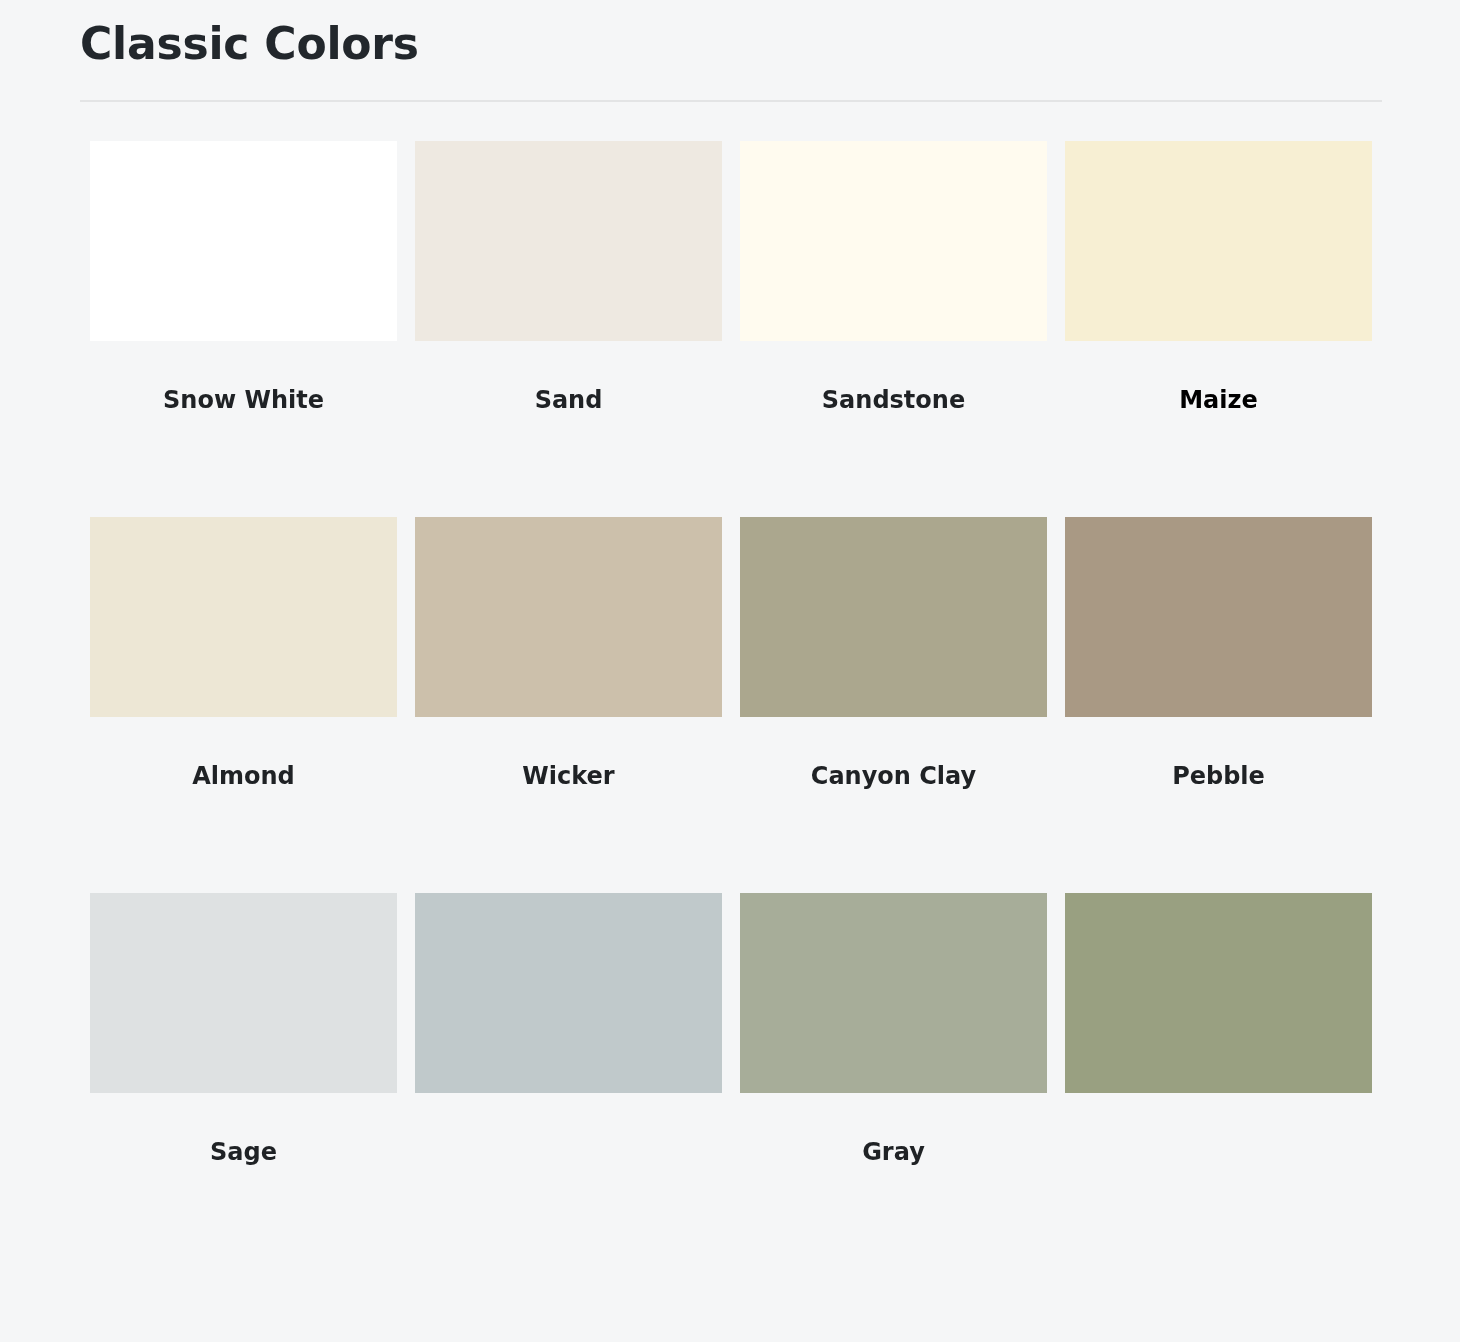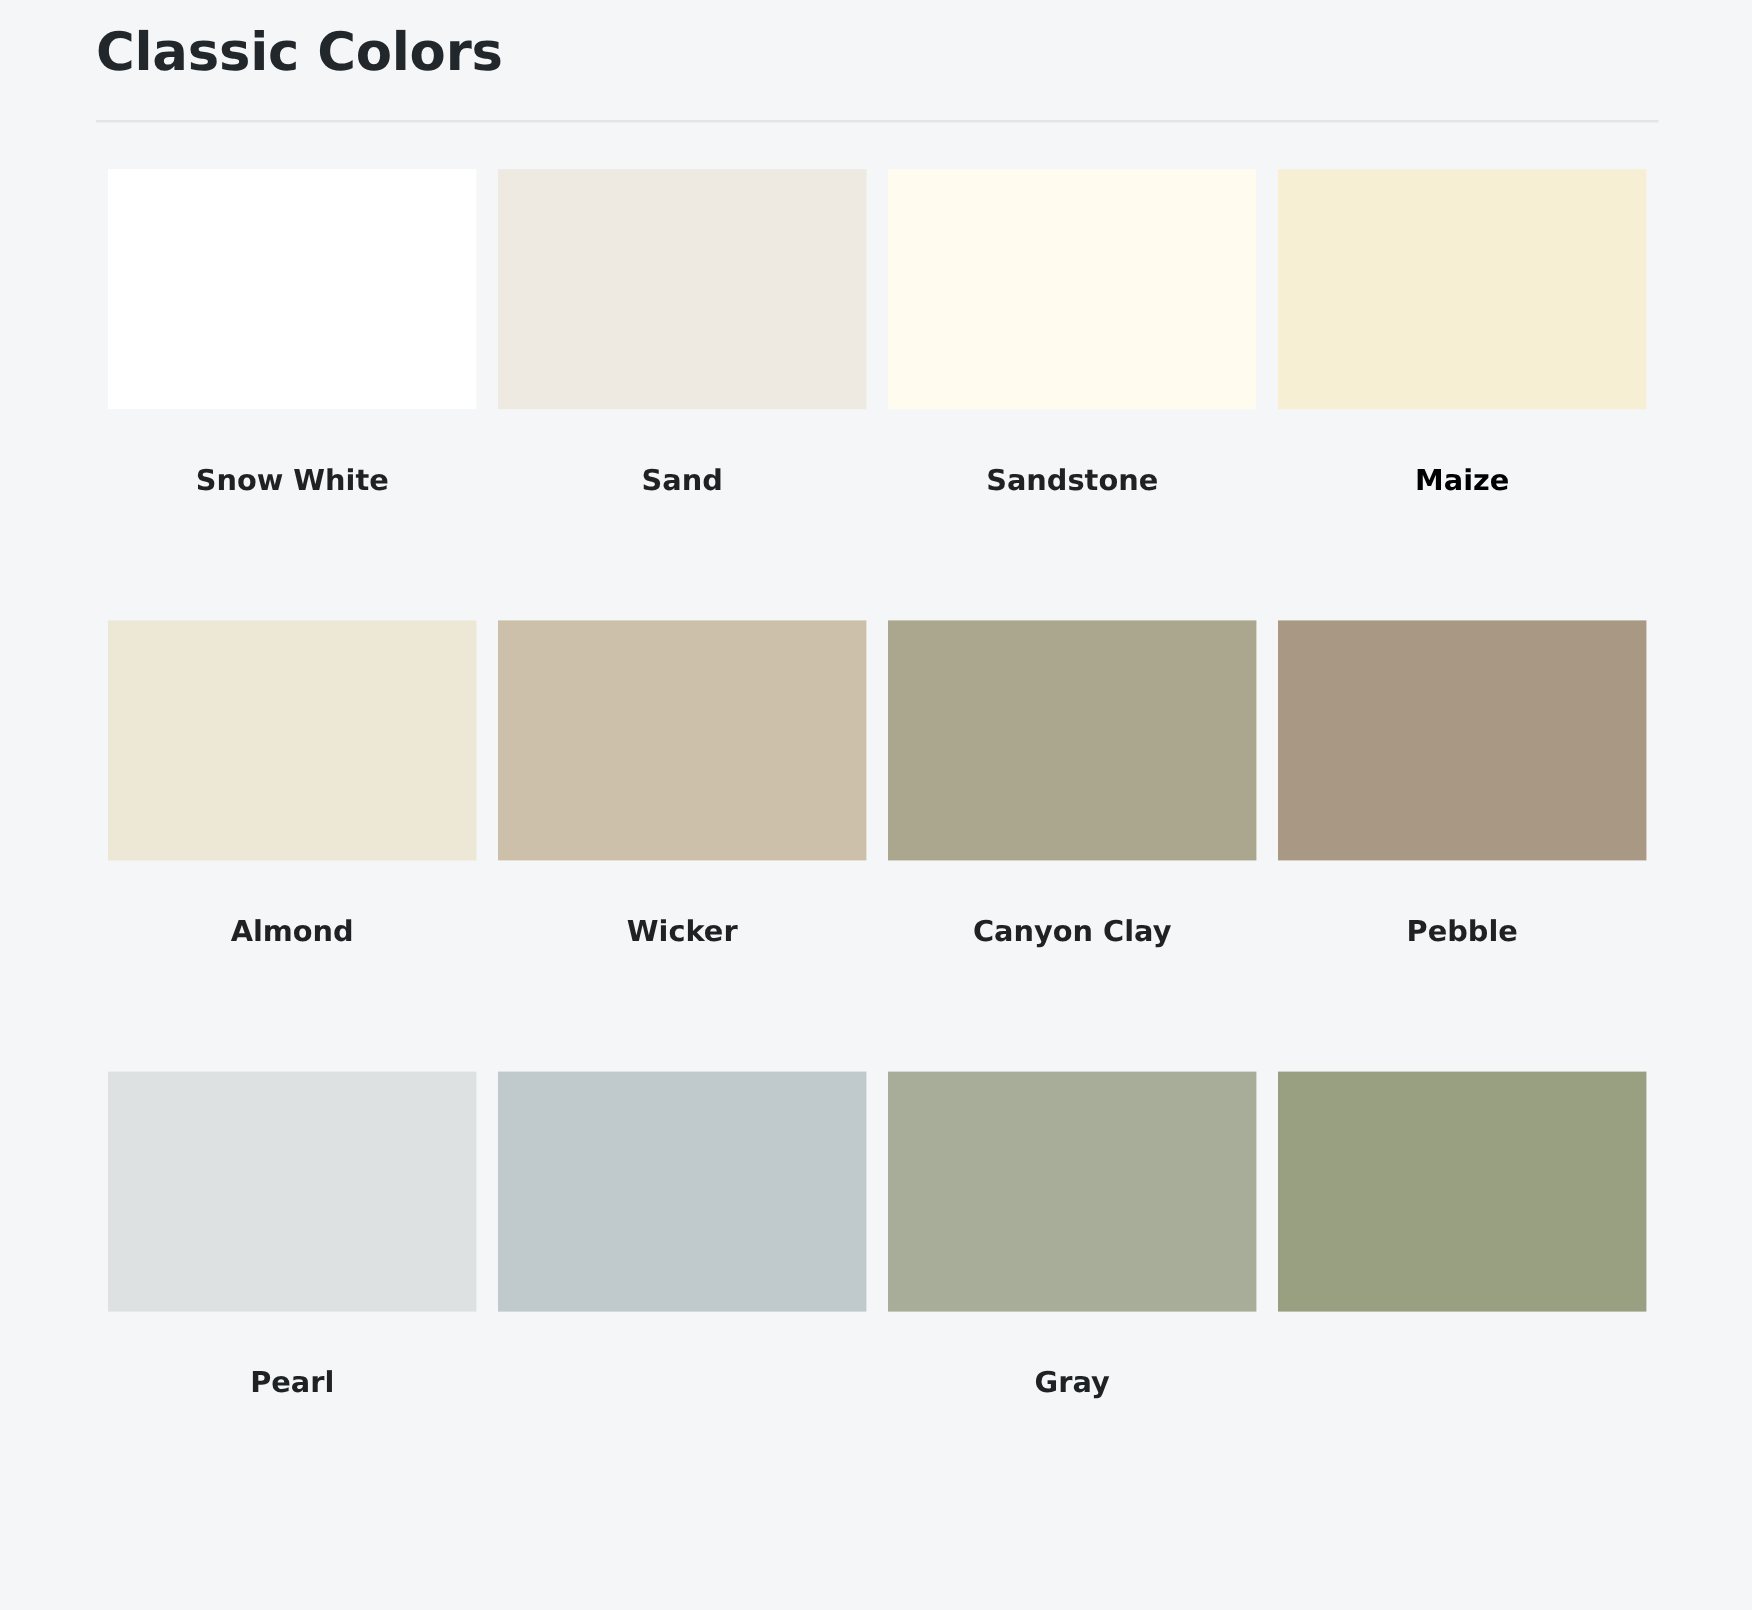--- a/index.html
+++ b/index.html
@@ -117,21 +117,21 @@
       <div class="swatch-cell">
         <div class="swatch-chip" style="background-color: rgb(171, 167, 142);"></div>
         <span class="swatch-label" style="color: rgb(31, 34, 37);">Canyon Clay</span>
       </div>
       <div class="swatch-cell">
         <div class="swatch-chip" style="background-color: rgb(169, 153, 132);"></div>
         <span class="swatch-label" style="color: rgb(31, 34, 37);">Pebble</span>
       </div>
       <div class="swatch-cell">
         <div class="swatch-chip" style="background-color: rgb(222, 225, 226);"></div>
-        <span class="swatch-label" style="color: rgb(31, 34, 37);">Pearl</span>
+        <span class="swatch-label" style="color: rgb(31, 34, 37);">Sage</span>
       </div>
       <div class="swatch-cell">
         <div class="swatch-chip" style="background-color: rgb(192, 201, 203);"></div>
       </div>
       <div class="swatch-cell">
         <div class="swatch-chip" style="background-color: rgb(167, 173, 153);"></div>
         <span class="swatch-label" style="color: rgb(31, 34, 37);">Gray</span>
       </div>
       <div class="swatch-cell">
         <div class="swatch-chip" style="background-color: rgb(153, 160, 129);"></div>

